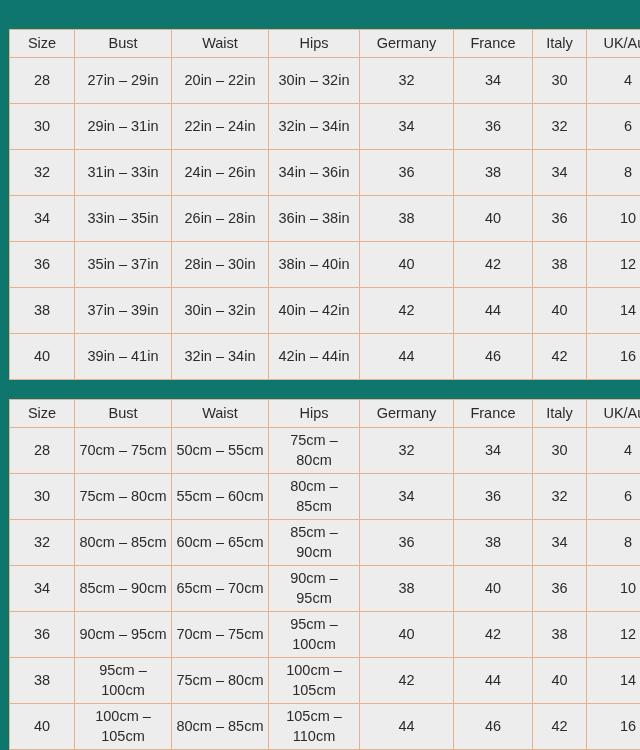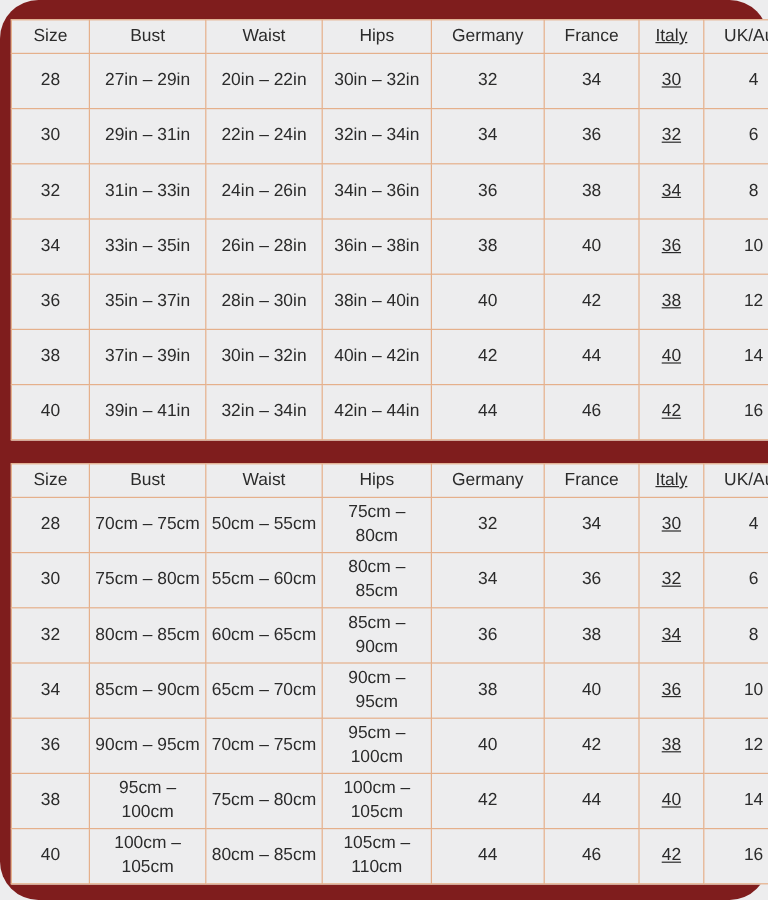--- a/index.html
+++ b/index.html
@@ -11,23 +11,22 @@
     height: 750px;
     background: #ededee;
     font-family: "Liberation Sans", sans-serif;
     color: #2b2b2b;
     overflow: hidden;
   }
   .page {
     width: 640px;
     height: 750px;
     box-sizing: border-box;
-    padding: 16px 9px 0 9px;
-    background: #7f1d1d;
-    border-radius: 32px;
+    padding: 29px 9px 0 9px;
+    background: #0f766e;
   }
   table.size-table {
     width: 622px;
     border-collapse: collapse;
     background: #ededee;
     table-layout: fixed;
   }
   table.size-table + table.size-table {
     margin-top: 19px;
   }
@@ -50,21 +49,21 @@
     height: 45px;
     font-size: 14.5px;
   }
   
   .col-size   { width: 60px; }
   .col-bust   { width: 92px; margin-top: 36px; }
   .col-waist  { width: 92px; }
   .col-hips   { width: 86px; margin-top: 24px; }
   .col-de     { width: 89px; }
   .col-fr     { width: 74px; }
-  .col-it     { width: 49px; text-decoration: underline; }
+  .col-it     { width: 49px; }
   .col-uk     { width: 78px; }
 </style>
 </head>
 <body>
 
 <div class="page">
 
 <table class="size-table">
       <thead>
         <tr>

